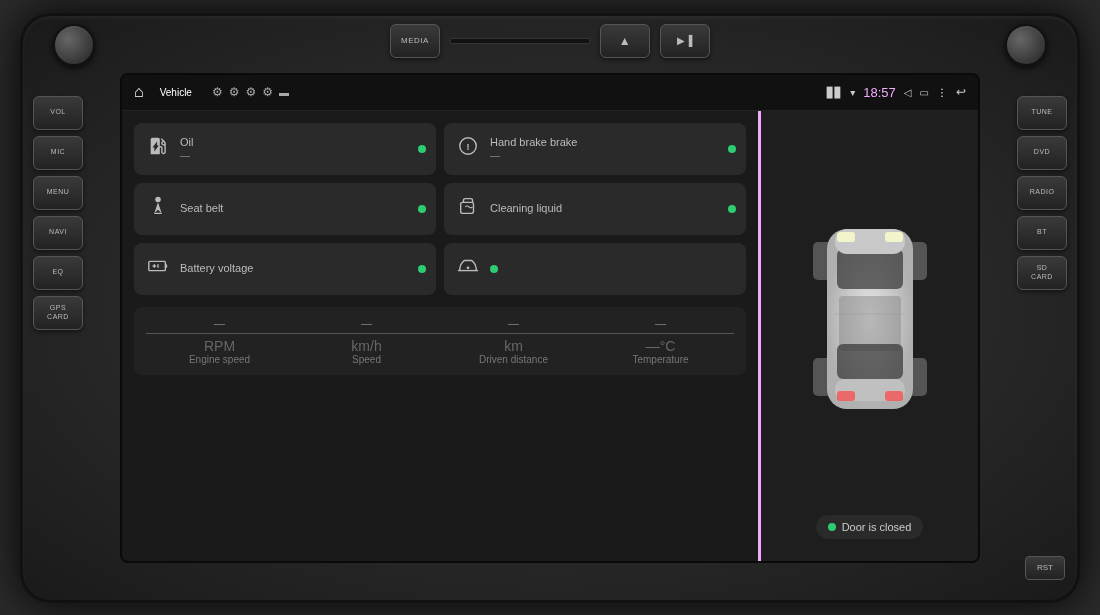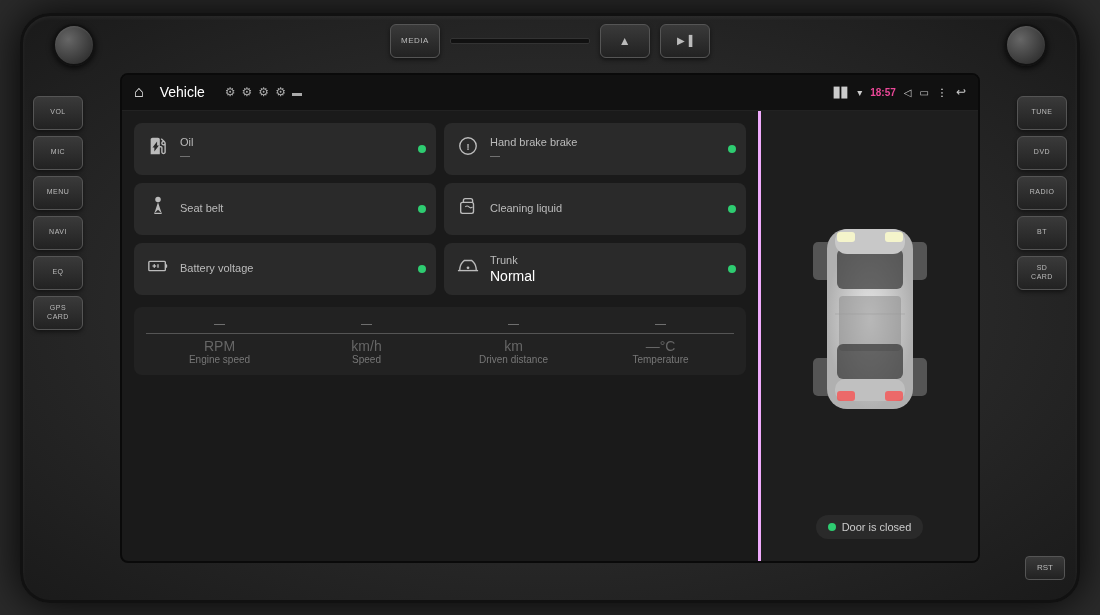--- a/index.html
+++ b/index.html
@@ -125,21 +125,21 @@
     }
 
     .home-icon {
       font-size: 16px;
       color: #fff;
       margin-right: 8px;
     }
 
     .vehicle-title {
       color: #fff;
-      font-size: 14px;
+      font-size: 10px;
       font-weight: 500;
       margin-right: 12px;
     }
 
     .status-icons {
       display: flex;
       align-items: center;
       gap: 6px;
     }
 
@@ -151,23 +151,23 @@
     .status-right {
       margin-left: auto;
       display: flex;
       align-items: center;
       gap: 8px;
       color: #ccc;
       font-size: 11px;
     }
 
     .time-display {
-      color: #ec4899;
-      font-size: 10px;
-      font-weight: bold;
+      color: #f0abfc;
+      font-size: 13px;
+      font-weight: normal;
     }
 
     
     .content-area {
       display: flex;
       width: 100%;
       height: calc(100% - 36px);
       border-radius: 16px;
     }
 
@@ -486,24 +486,20 @@
           </div>
 
           <div class="info-card">
             <div class="card-icon">
               <svg width="22" height="22" viewBox="0 0 24 24" fill="none">
                 <path d="M3 17 Q3 11 6 8 L8 6 L16 6 L18 8 Q21 11 21 17" stroke="#bbb" stroke-width="1.5" fill="none"></path>
                 <line x1="1" y1="17" x2="23" y2="17" stroke="#bbb" stroke-width="1.5"></line>
                 <circle cx="12" cy="14" r="1.5" fill="#bbb"></circle>
               </svg>
             </div>
-            <div class="card-content">
-              <div class="card-label">Trunk</div>
-              <div class="card-value" style="color:#fff; font-size:14px; font-weight:500;">Normal</div>
-            </div>
             <div class="card-dot"></div>
           </div>
 
         </div>
 
         <div class="stats-bar">
           <div class="stat-item">
             <div class="stat-value">—</div>
             <div class="stat-unit">RPM</div>
             <div class="stat-label">Engine speed</div>

